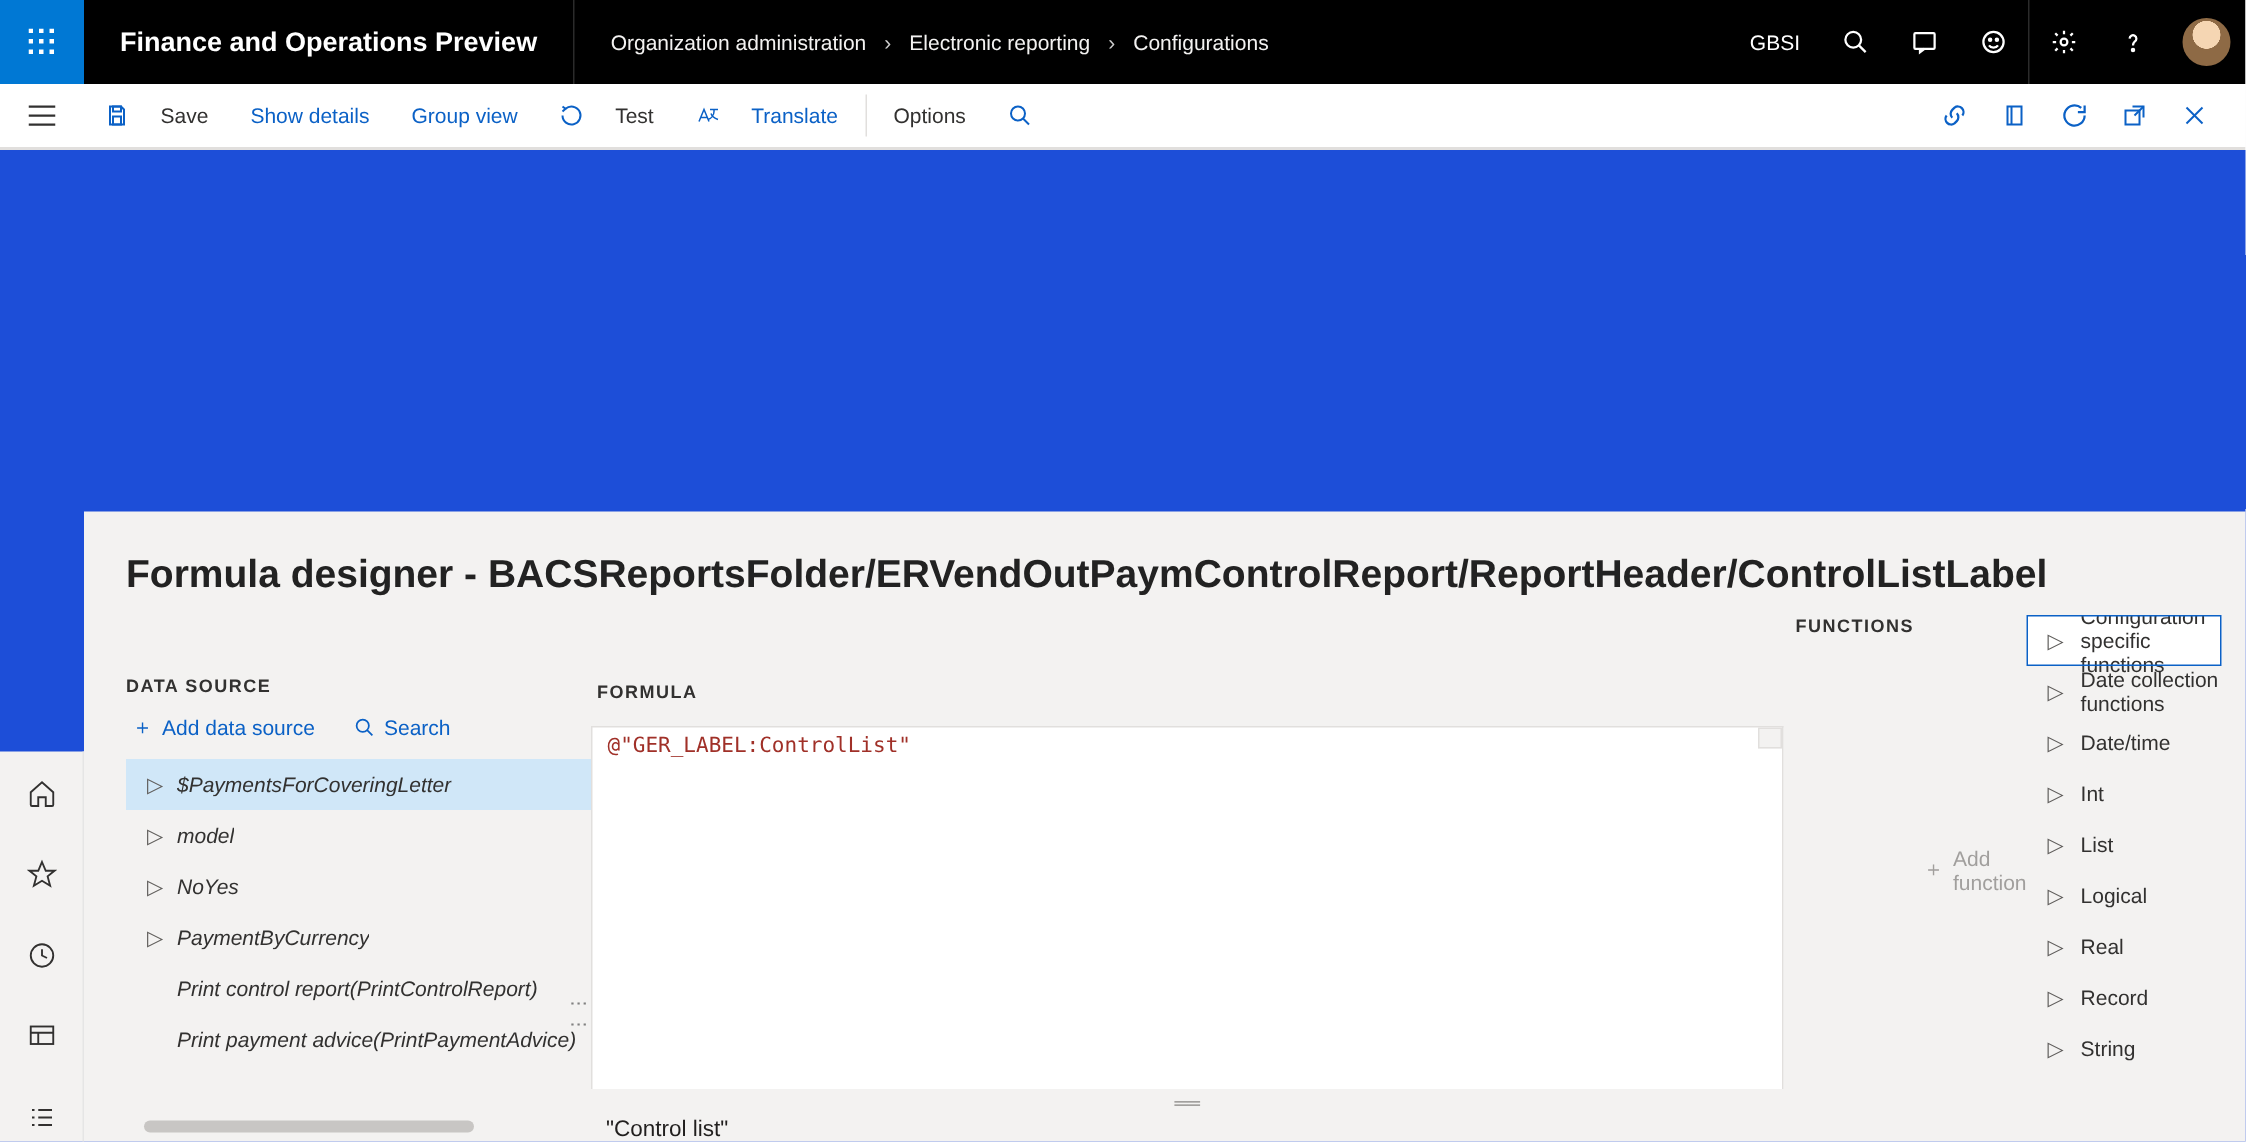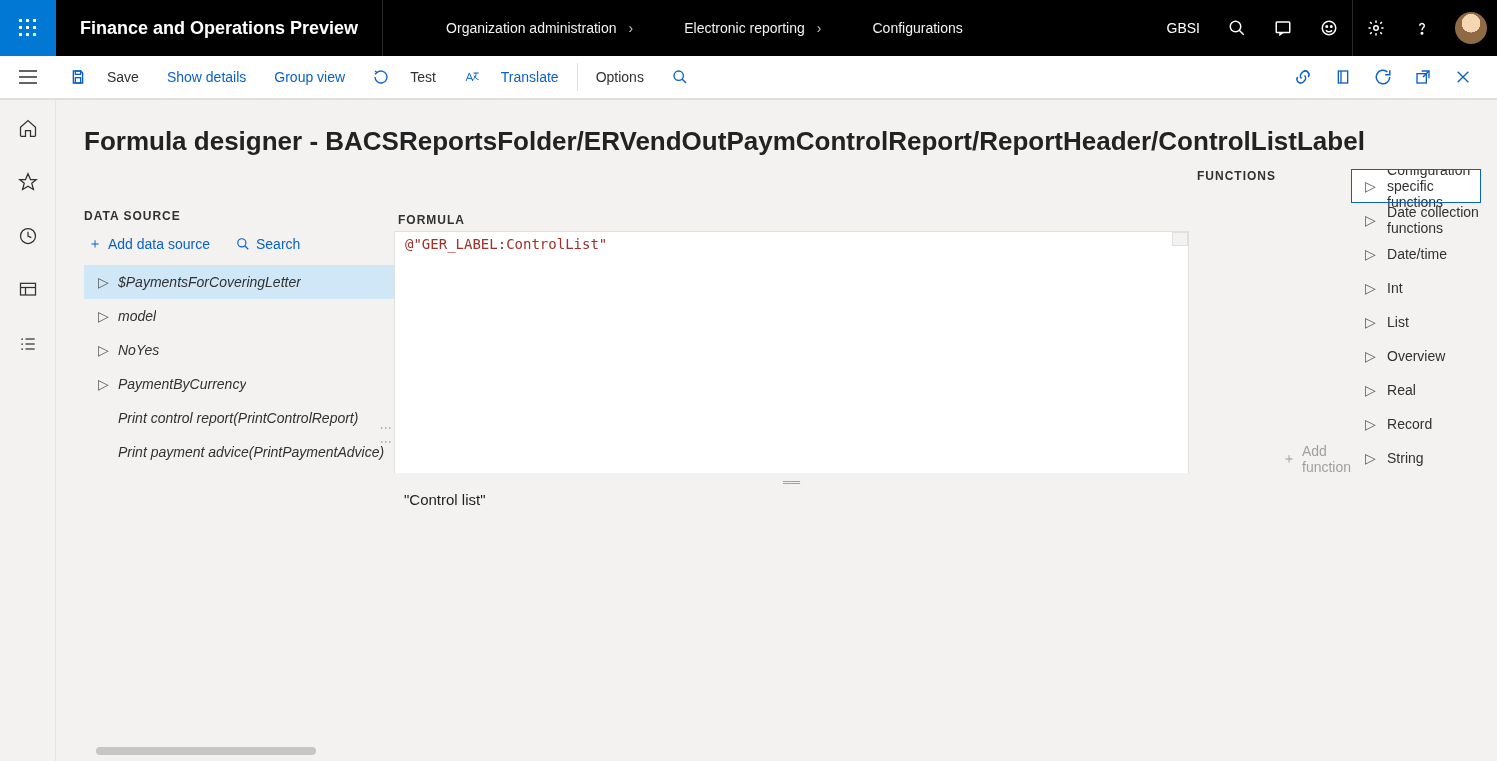--- a/index.html
+++ b/index.html
@@ -4,39 +4,39 @@
 <style>
   * { box-sizing: border-box; margin: 0; padding: 0; }
   html, body { height: 100%; font-family: "Segoe UI", Arial, sans-serif; font-size: 14px; color: #323130; background: #fff; overflow: hidden; }
   
   .topbar { display:flex; align-items:center; height:56px; background:#000000; color:#fff; }
   .topbar .waffle { width:56px; height:56px; display:flex; align-items:center; justify-content:center; background:#0078D4; }
   .topbar .apptitle { font-size:18px; font-weight:600; padding:0 24px; white-space:nowrap; }
   .topbar .divider { width:1px; height:56px; background:#2b2b2b; }
   .topbar .breadcrumb { display:flex; align-items:center; gap:12px; padding-left:24px; font-size:14px; color:#f3f2f1; }
   .topbar .breadcrumb .sep { color:#ccc; font-size:14px; }
-  .topbar .breadcrumb span.crumb { cursor:pointer;margin-left:39px; }
+  .topbar .breadcrumb span.crumb { cursor:pointer; }
   .topbar .flex { flex:1; }
   .topbar .right { display:flex; align-items:center; gap:0; }
   .topbar .right .legal { padding:0 14px; font-size:14px; }
   .topbar .right .iconbtn { width:46px; height:56px; display:flex; align-items:center; justify-content:center; }
   .topbar .right .avatar { margin:0 10px; width:32px; height:32px; border-radius:50%; background: radial-gradient(circle at 50% 35%, #f5d6b3 0 35%, #8e6a45 36% 100%); display:inline-block; }
 
   
   .cmdbar { display:flex; align-items:center; height:44px; border-bottom:2px solid #e1dfdd; padding:0 8px; background:#fff; padding-left:56px; }
   .cmdbar .hamburger-slot { position:absolute; left:0; width:56px; height:44px; display:flex; align-items:center; justify-content:center; }
   .cmdbar .cmd { display:flex; align-items:center; gap:21px; padding:0 14px; height:100%; color:#0b61c6; cursor:pointer; font-size:14px; }
   .cmdbar .cmd.black { color:#323130; }
   .cmdbar .sep { width:1px; height:28px; background:#e1dfdd; margin:0 4px; }
   .cmdbar .flex { flex:1; }
   .cmdbar .right-icons { display:flex; align-items:center; gap:0; padding-right:6px; }
   .cmdbar .right-icons .ib { width:40px; height:44px; display:flex; align-items:center; justify-content:center; color:#0b61c6; }
 
   
-  .body { position:absolute; top:100px; bottom:0; left:0; right:0; display:flex; background:#1d4ed8; }
+  .body { position:absolute; top:100px; bottom:0; left:0; right:0; display:flex; background:#1d4ed8;align-items:flex-end; }
   .leftnav { width:56px; background:#f3f2f1; border-right:1px solid #e5e5e5; display:flex; flex-direction:column; align-items:center; padding-top:12px; gap:22px; }
   .leftnav .navicon { width:32px; height:32px; display:flex; align-items:center; justify-content:center; color:#323130; }
 
   .main { flex:1; display:flex; flex-direction:column; background:#f3f2f1; padding:26px 0 0 28px; overflow:hidden; }
   .main h1 { font-size:26px; font-weight:600; color:#222; margin-bottom:12px; padding-right:28px; }
 
   .cols { flex:1; display:flex; overflow:hidden; }
 
   .col-ds { width:310px; display:flex; flex-direction:column;margin-top:40px; }
   .col-ds .hdr { font-size:12px; font-weight:700; letter-spacing:1px; color:#323130; margin-bottom:12px; }
@@ -44,21 +44,21 @@
   .col-ds .actions a { color:#0b61c6; font-size:14px; display:inline-flex; align-items:center; gap:6px; cursor:pointer; }
   .tree { }
   .tree .node { display:flex; align-items:center; height:34px; gap:10px; padding-left:14px; font-size:14px; color:#323130; cursor:pointer; }
   .tree .node .exp { width:10px; text-align:center; color:#605e5c; flex-shrink:0; }
   .tree .node.sel { background:#d0e7f8; }
   .tree .node .label { white-space:nowrap; overflow:hidden; text-overflow:clip;font-style:italic; }
   .splitter-v { position:relative; }
   .splitter-v .grip { position:absolute; right:-6px; top:220px; color:#808080; font-size:12px; letter-spacing:2px; transform:rotate(90deg); pointer-events:none; }
 
   .col-formula { flex:1; display:flex; flex-direction:column; padding-right:8px; min-width:0; }
-  .col-formula .formula-label { font-size:12px; font-weight:700; letter-spacing:1px; color:#323130; margin-top:44px; margin-bottom:4px; padding-left:4px; }
+  .col-formula .formula-label { font-size:12px; font-weight:700; letter-spacing:1px; color:#323130; margin-top:44px; margin-bottom:16px; padding-left:4px; }
   .formula-box { background:#fff; border:1px solid #e1dfdd; border-bottom:none; height:242px; position:relative; }
   .formula-box .code { padding:4px 10px; font-family:"Segoe UI Mono","Consolas",monospace; font-size:14px; color:#a03028; }
   .formula-box .scroll-marker { position:absolute; right:0; top:0; width:16px; height:14px; background:#f3f2f1; border:1px solid #e1dfdd; }
   .h-split { height:18px; display:flex; align-items:center; justify-content:center; color:#8a8886; font-size:12px; }
   .tabs { display:flex; gap:28px; padding-left:4px; margin-bottom:20px; }
   .tabs .tab { font-size:15px; color:#605e5c; padding-bottom:6px; cursor:pointer; }
   .tabs .tab.active { color:#111; border-bottom:2px solid #0b61c6; font-weight:400; }
   .overview-content { padding-left:10px; font-size:15px; color:#211f1e; }
 
   .col-func { width:300px; display:flex; flex-direction:row; padding-right:16px; }
@@ -354,21 +354,21 @@
             <div class="fnode">
               <span class="exp">▷</span>
               <span>Int</span>
             </div>
             <div class="fnode">
               <span class="exp">▷</span>
               <span>List</span>
             </div>
             <div class="fnode">
               <span class="exp">▷</span>
-              <span>Overview</span>
+              <span>Logical</span>
             </div>
             <div class="fnode">
               <span class="exp">▷</span>
               <span>Real</span>
             </div>
             <div class="fnode">
               <span class="exp">▷</span>
               <span>Record</span>
             </div>
             <div class="fnode">

